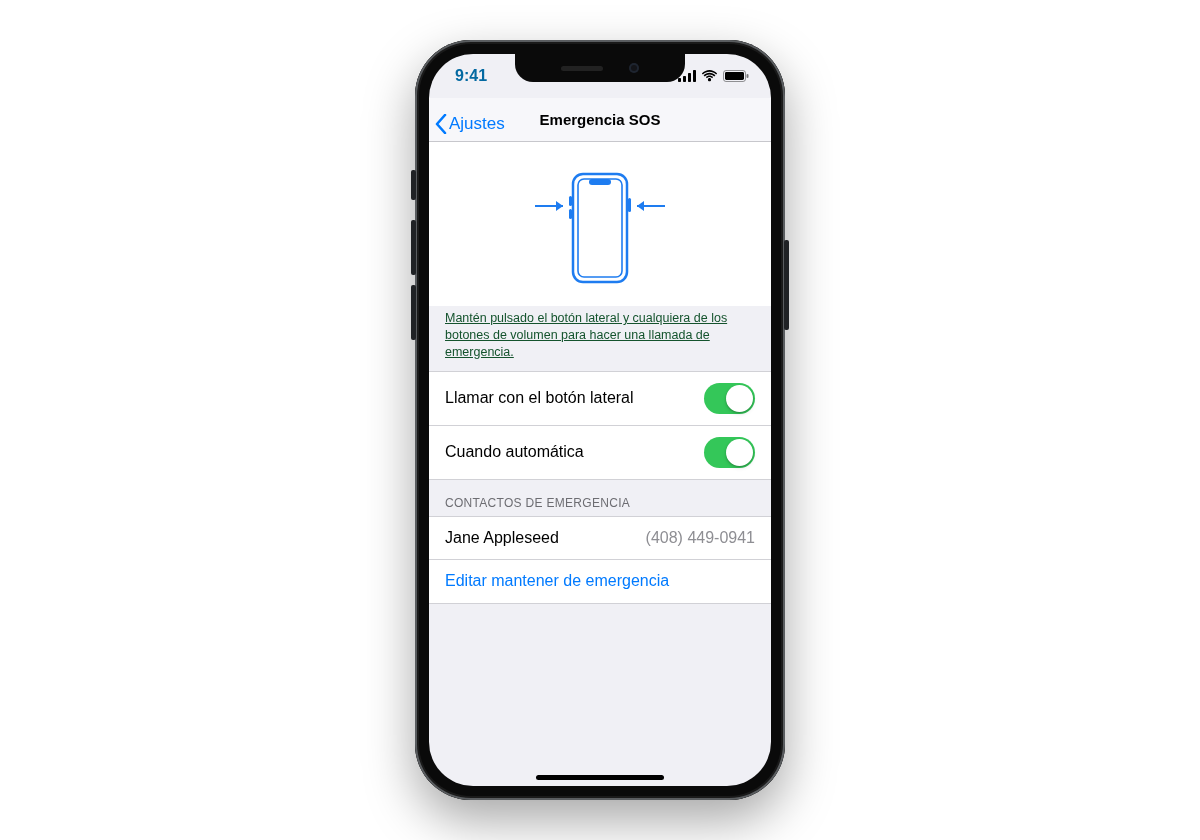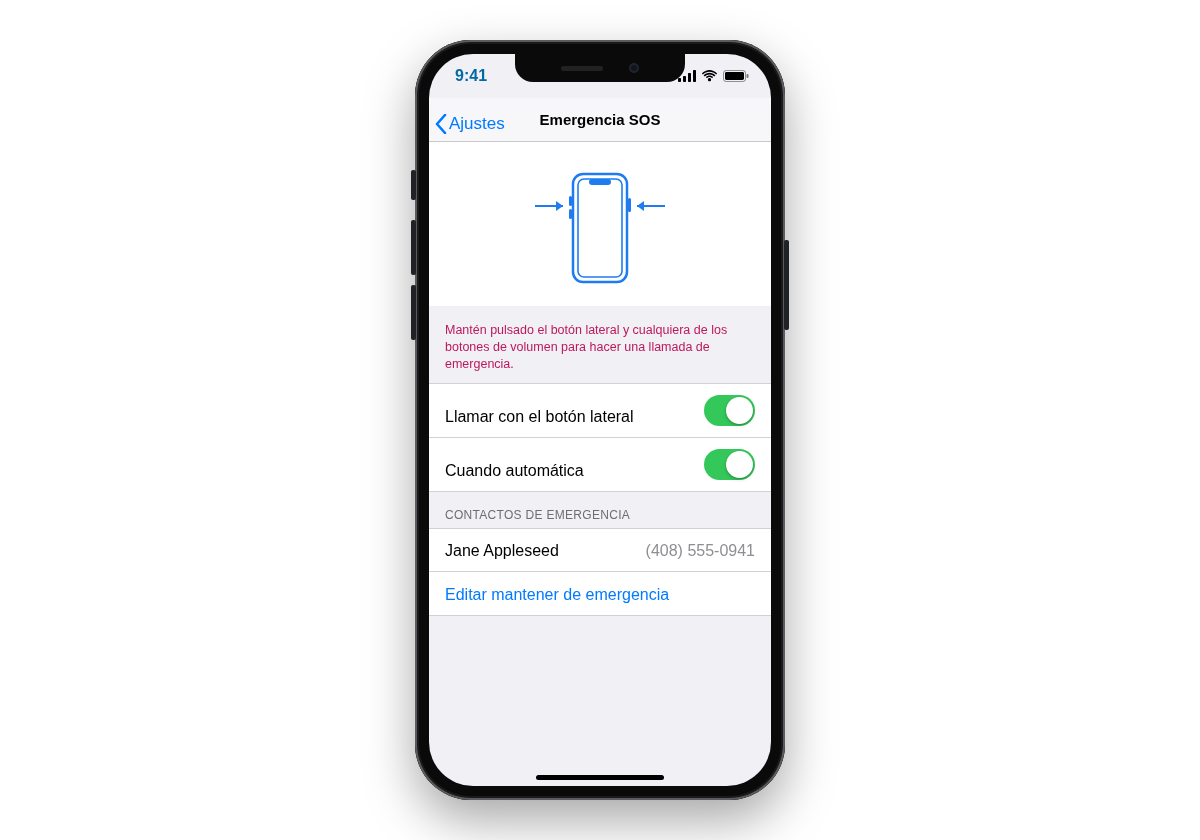--- a/index.html
+++ b/index.html
@@ -84,39 +84,40 @@
   .content { height: calc(100% - 88px); overflow-y:hidden; }
 
   .illus {
     background:#fff;
     display:flex; align-items:center; justify-content:center;
     padding: 26px 0 18px 0;
   }
 
   .footer-text {
     font-size: 12.5px;
-    color:#be185d;
-    padding: 16px 16px 10px 16px;
+    color:#14532d;
+    padding: 4px 16px 10px 16px;
     line-height: 1.35;
     background:#f0f0f5;
+    text-decoration:underline;
   }
   .section-header {
     font-size: 12px;
     color:#6d6d72;
     padding: 16px 16px 6px 16px;
     letter-spacing: .3px;
     text-transform: uppercase;
     background:#f0f0f5;
   }
 
   .cell {
     background:#fff;
     min-height: 44px;
     padding: 11px 16px;
-    display:flex; align-items:flex-end; justify-content:space-between;
+    display:flex; align-items:center; justify-content:space-between;
     border-top: .5px solid #d1d1d6;
     border-bottom: .5px solid #d1d1d6;
     font-size: 16px; color:#000;
   }
   .cell + .cell { border-top:none; }
   .cell .value { color:#8e8e93; }
 
   .cell.link { color:#007aff; cursor:pointer; }
 
   
@@ -226,21 +227,21 @@
         <span>Cuando automática</span>
         <div class="switch">
           <div class="knob"></div>
         </div>
       </div>
 
       <div class="section-header">CONTACTOS DE EMERGENCIA</div>
 
       <div class="cell">
         <span>Jane Appleseed</span>
-        <span class="value">(408) 555-0941</span>
+        <span class="value">(408) 449-0941</span>
       </div>
 
       <div class="cell link">
         <span>Editar mantener de emergencia</span>
       </div>
 
     </div>
 
     <div class="notch">
       <div class="speaker"></div>

